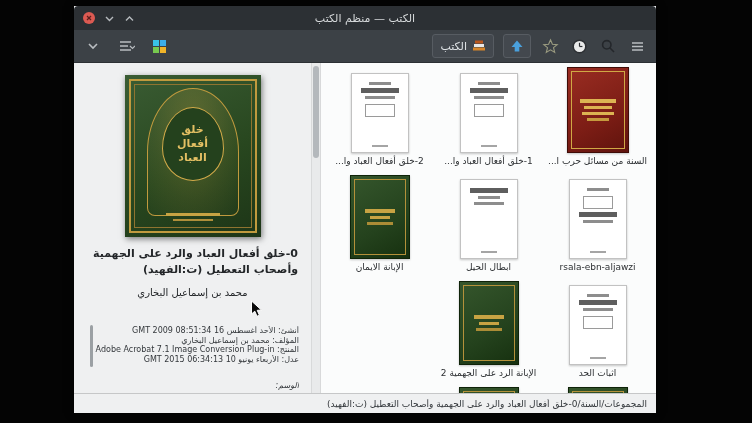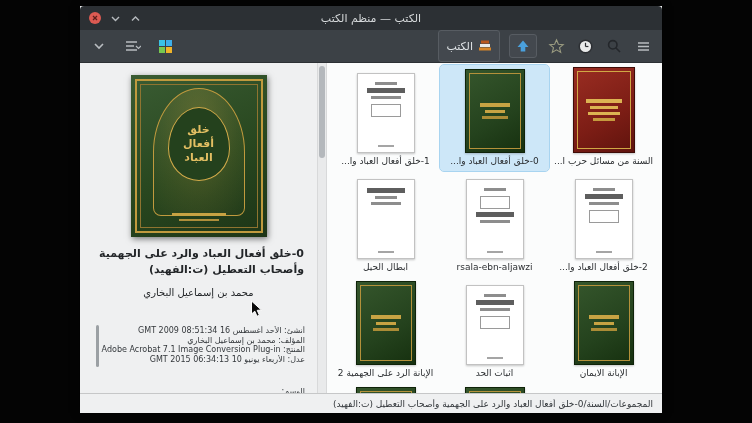--- a/index.html
+++ b/index.html
@@ -3,42 +3,42 @@
 <meta charset="utf-8">
 <style>
   * { box-sizing: border-box; }
   html,body { margin:0; padding:0; }
   body {
     width:752px; height:423px; position:relative; overflow:hidden;
     background:#040404;
     font-family:"DejaVu Sans", sans-serif;
   }
   .window{
-    position:absolute; left:80px; top:6px; width:582px; height:407px;
+    position:absolute; left:74px; top:6px; width:582px; height:407px;
     display:flex; flex-direction:column; background:#eff0f1;
     box-shadow:0 0 8px rgba(0,0,0,.6);
   }
   
   .titlebar{
     height:24px; background:#2c3034; position:relative; flex:0 0 auto;
     border-radius:4px 4px 0 0; display:flex; align-items:center;
   }
   .win-btns{ position:absolute; left:9px; top:0; height:24px; display:flex; align-items:center; gap:9px; }
   .btn-close{ width:12px; height:12px; border-radius:50%; background:#dc5a52; display:flex; align-items:center; justify-content:center; cursor:default; }
   .win-title{ width:100%; text-align:center; font-size:11px; color:#d6d9db; direction:rtl; }
   
   .toolbar{
     height:33px; flex:0 0 auto; background:#3c4146; border-bottom:1px solid #2c3034;
     display:flex; align-items:center; justify-content:space-between; padding:0 9px;
   }
   .tb-left{ display:flex; align-items:center; gap:13px; }
   .tb-right{ display:flex; align-items:center; gap:9px; }
   .tb-icon{ display:flex; align-items:center; justify-content:center; width:20px; height:22px; }
   .tb-btn{
-    display:flex; align-items:center; gap:5px; padding:2px 7px; height:32px;
+    display:flex; align-items:center; gap:5px; padding:2px 7px; height:24px;
     background:#43484e; border:1px solid #575c62; border-radius:3px; color:#dfe3e6; font-size:11px;
   }
   .up-btn{ width:28px; height:24px; display:flex; align-items:center; justify-content:center;
     background:#43484e; border:1px solid #575c62; border-radius:3px; }
   
   .content{ flex:1 1 auto; display:flex; flex-direction:row; overflow:hidden; }
   
   .details{ width:237px; flex:0 0 auto; position:relative; background:#eff0f1; overflow:hidden; }
   .cover{
     position:relative; width:136px; height:162px; margin:12px auto 8px;
@@ -60,21 +60,21 @@
     display:flex; align-items:center; justify-content:center; text-align:center; padding:5px;
   }
   .cov-medallion span{ color:#e3bf63; font-size:11px; font-weight:bold; line-height:1.3; direction:rtl; }
   .cov-sub{ position:absolute; left:50%; bottom:16px; transform:translateX(-50%); display:flex; flex-direction:column; align-items:center; gap:3px; }
   .cov-sub i{ display:block; width:54px; height:3px; background:#c7a343; }
   .cov-sub i:last-child{ width:40px; height:2px; background:#b08f3a; }
   .book-title{ margin:9px 13px 0; font-size:11px; font-weight:bold; color:#232629; line-height:1.45; direction:rtl; }
   .book-author{ margin-top:9px; font-size:10px; color:#232629; text-align:center; direction:rtl; }
   .meta{ margin:28px 12px 0 10px; direction:rtl; text-align:right; }
   .meta-line{ font-size:8px; color:#33373b; line-height:1.22; white-space:nowrap; overflow:hidden; }
-  .meta-line.tag{ margin-top:22px; }
+  .meta-line.tag{ margin-top:16px;font-style:italic; }
   .details-scrollbar{ position:absolute; left:16px; top:262px; width:3px; height:42px; background:#9ba0a4; border-radius:2px; }
   
   .vscroll{ width:10px; flex:0 0 auto; background:#e9eaeb; border-left:1px solid #d8d9da; border-right:1px solid #d8d9da; position:relative; }
   .vscroll-thumb{ position:absolute; top:3px; left:1px; width:6px; height:92px; background:#b4b8bc; border-radius:3px; }
   
   .grid{
     flex:1 1 auto; background:#fbfcfc; direction:rtl;
     display:grid; grid-template-columns:repeat(3,1fr); grid-auto-rows:106px;
     align-content:start; padding:2px 4px; overflow:hidden;
   }
@@ -259,117 +259,106 @@
               <div class="rc-frame"></div>
               <div class="rc-line r1"></div>
               <div class="rc-line r2"></div>
               <div class="rc-line r3"></div>
               <div class="rc-line r4"></div>
             </div>
         </div>
         <div class="grid-label">السنة من مسائل حرب ا...</div>
       </div>
 
-      <div class="grid-item selected">
+
+      <div class="grid-item">
+        <div class="thumbwrap">
+          <div class="thumb white-page">
+              <div class="pg-line w1"></div>
+              <div class="pg-line w2"></div>
+              <div class="pg-line w3"></div>
+              <div class="pg-box"></div>
+              <div class="pg-line w4"></div>
+            </div>
+        </div>
+        <div class="grid-label">1-خلق أفعال العباد وا...</div>
+      </div>
+
+      <div class="grid-item">
+        <div class="thumbwrap">
+          <div class="thumb white-page">
+              <div class="pg-line w1"></div>
+              <div class="pg-line w2"></div>
+              <div class="pg-line w3"></div>
+              <div class="pg-box"></div>
+              <div class="pg-line w4"></div>
+            </div>
+        </div>
+        <div class="grid-label">2-خلق أفعال العباد وا...</div>
+      </div>
+
+      <div class="grid-item">
+        <div class="thumbwrap">
+          <div class="thumb white-page">
+              <div class="pg-line w1"></div>
+              <div class="pg-box"></div>
+              <div class="pg-line w2"></div>
+              <div class="pg-line w3"></div>
+              <div class="pg-line w4"></div>
+            </div>
+        </div>
+        <div class="grid-label">rsala-ebn-aljawzi</div>
+      </div>
+
+      <div class="grid-item">
+        <div class="thumbwrap">
+          <div class="thumb white-page">
+              <div class="pg-line w2"></div>
+              <div class="pg-line w1"></div>
+              <div class="pg-line w3"></div>
+              <div class="pg-line w4"></div>
+            </div>
+        </div>
+        <div class="grid-label">ابطال الحيل</div>
+      </div>
+
+      <div class="grid-item">
         <div class="thumbwrap">
           <div class="thumb green-cover">
               <div class="gc-frame"></div>
               <div class="gc-line g1"></div>
               <div class="gc-line g2"></div>
               <div class="gc-line g3"></div>
             </div>
         </div>
-        <div class="grid-label">0-خلق أفعال العباد وا...</div>
+        <div class="grid-label">الإبانة الايمان</div>
       </div>
 
       <div class="grid-item">
         <div class="thumbwrap">
           <div class="thumb white-page">
               <div class="pg-line w1"></div>
               <div class="pg-line w2"></div>
               <div class="pg-line w3"></div>
               <div class="pg-box"></div>
               <div class="pg-line w4"></div>
             </div>
         </div>
-        <div class="grid-label">1-خلق أفعال العباد وا...</div>
-      </div>
-
-      <div class="grid-item">
-        <div class="thumbwrap">
-          <div class="thumb white-page">
-              <div class="pg-line w1"></div>
-              <div class="pg-line w2"></div>
-              <div class="pg-line w3"></div>
-              <div class="pg-box"></div>
-              <div class="pg-line w4"></div>
-            </div>
-        </div>
-        <div class="grid-label">2-خلق أفعال العباد وا...</div>
-      </div>
-
-      <div class="grid-item">
-        <div class="thumbwrap">
-          <div class="thumb white-page">
-              <div class="pg-line w1"></div>
-              <div class="pg-box"></div>
-              <div class="pg-line w2"></div>
-              <div class="pg-line w3"></div>
-              <div class="pg-line w4"></div>
-            </div>
-        </div>
-        <div class="grid-label">rsala-ebn-aljawzi</div>
-      </div>
-
-      <div class="grid-item">
-        <div class="thumbwrap">
-          <div class="thumb white-page">
-              <div class="pg-line w2"></div>
-              <div class="pg-line w1"></div>
-              <div class="pg-line w3"></div>
-              <div class="pg-line w4"></div>
-            </div>
-        </div>
-        <div class="grid-label">ابطال الحيل</div>
+        <div class="grid-label">اثبات الحد</div>
       </div>
 
       <div class="grid-item">
         <div class="thumbwrap">
           <div class="thumb green-cover">
               <div class="gc-frame"></div>
               <div class="gc-line g1"></div>
               <div class="gc-line g2"></div>
               <div class="gc-line g3"></div>
             </div>
         </div>
-        <div class="grid-label">الإبانة الايمان</div>
-      </div>
-
-      <div class="grid-item">
-        <div class="thumbwrap">
-          <div class="thumb white-page">
-              <div class="pg-line w1"></div>
-              <div class="pg-line w2"></div>
-              <div class="pg-line w3"></div>
-              <div class="pg-box"></div>
-              <div class="pg-line w4"></div>
-            </div>
-        </div>
-        <div class="grid-label">اثبات الحد</div>
-      </div>
-
-      <div class="grid-item">
-        <div class="thumbwrap">
-          <div class="thumb green-cover">
-              <div class="gc-frame"></div>
-              <div class="gc-line g1"></div>
-              <div class="gc-line g2"></div>
-              <div class="gc-line g3"></div>
-            </div>
-        </div>
         <div class="grid-label">الإبانة الرد على الجهمية 2</div>
       </div>
 
       <div class="grid-item partial"></div>
       <div class="grid-item partial">
         <div class="thumbwrap">
           <div class="thumb green-cover">
               <div class="gc-frame"></div>
             </div>
         </div>

